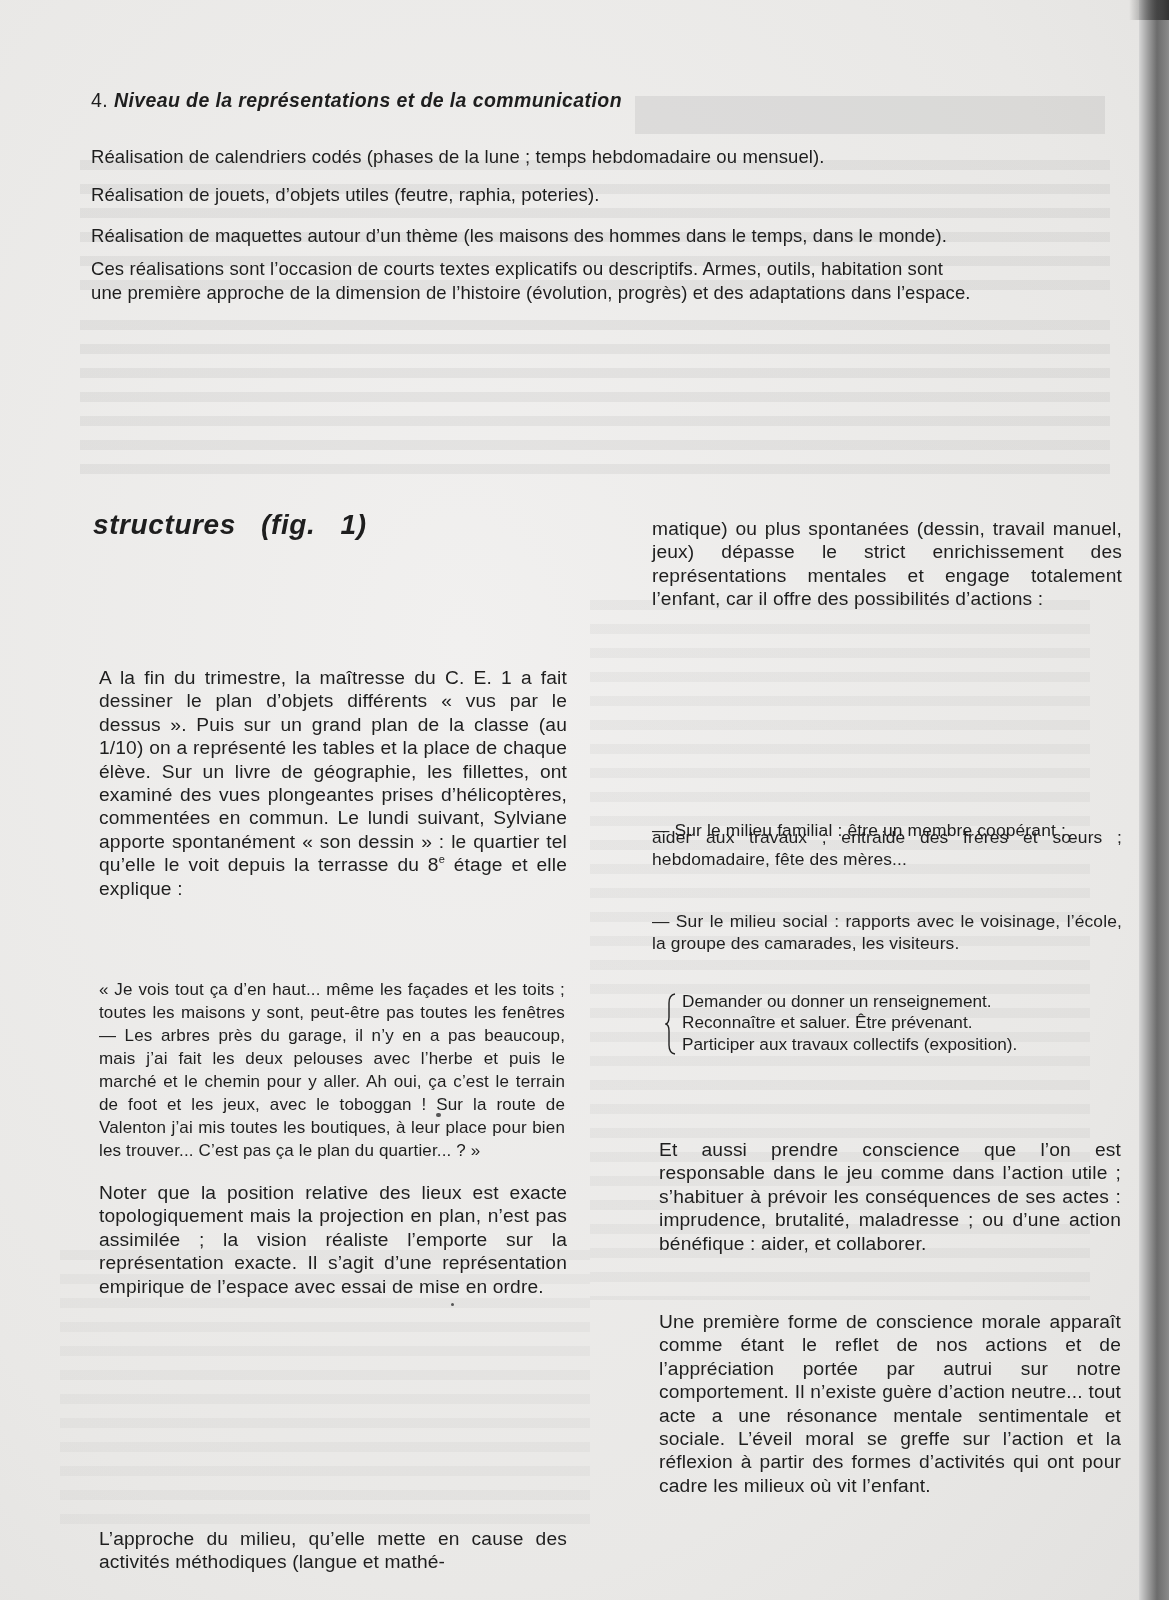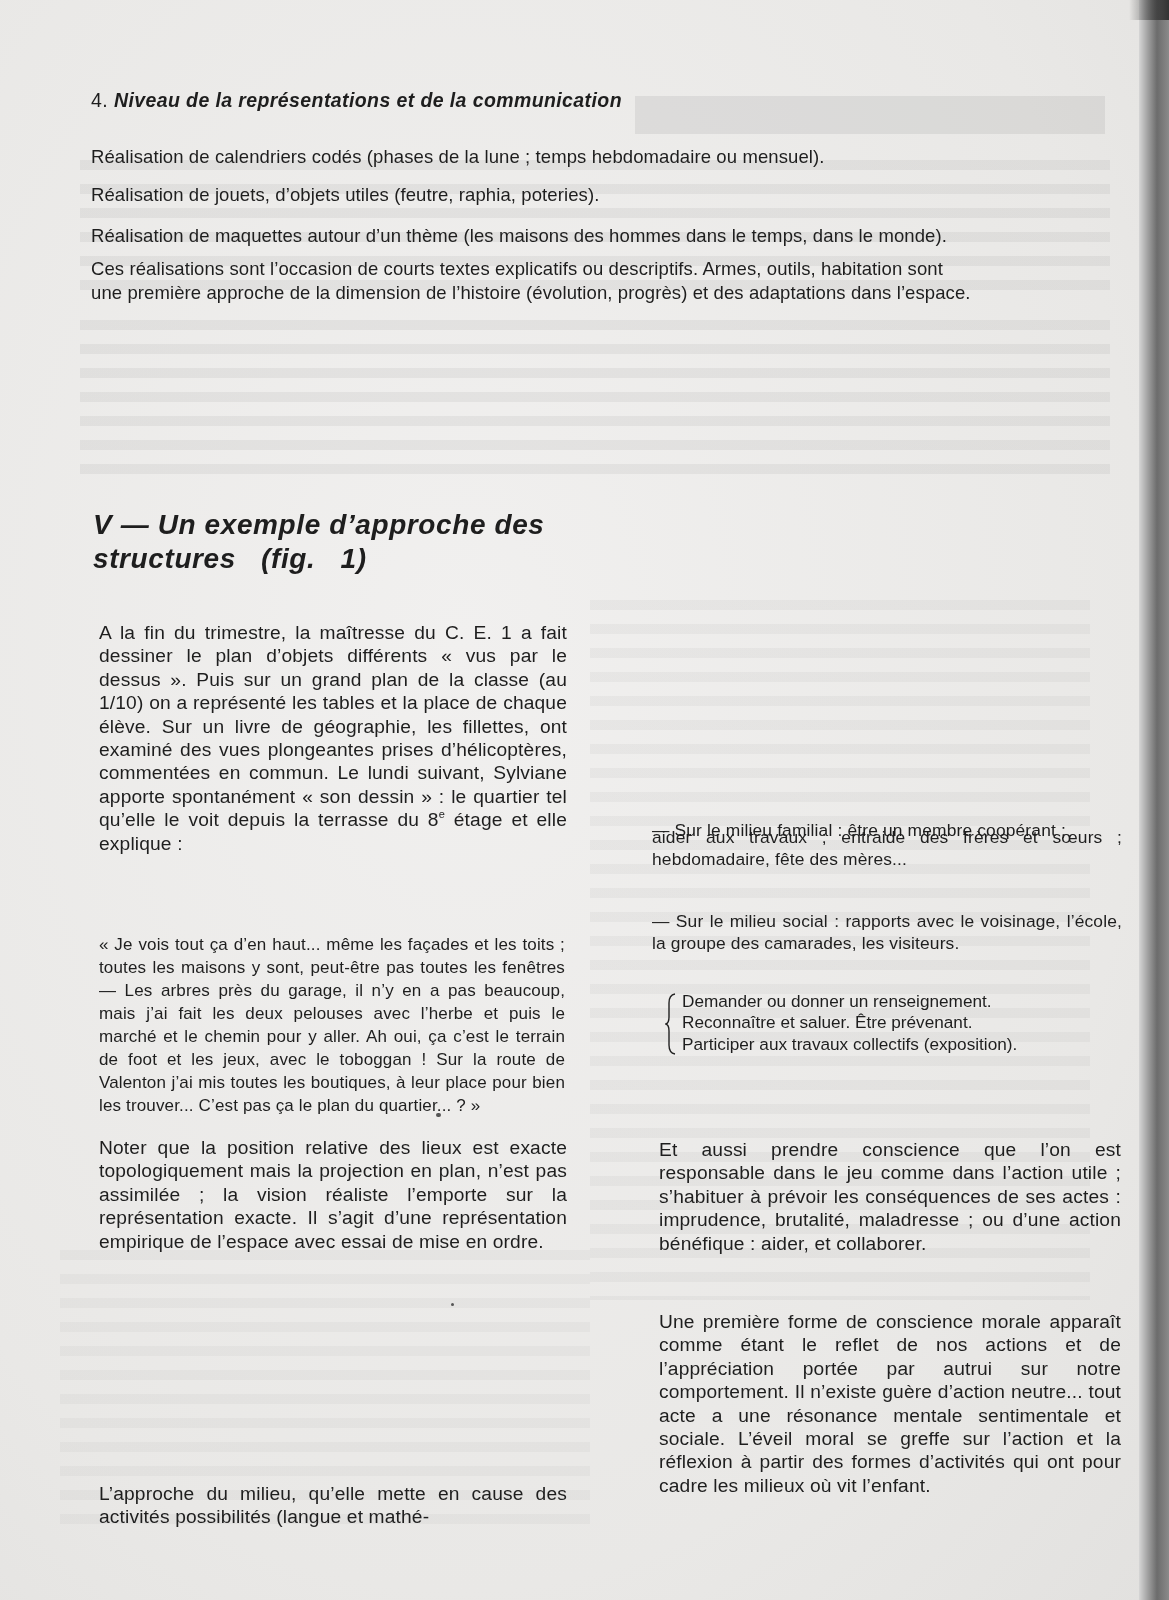--- a/index.html
+++ b/index.html
@@ -79,21 +79,21 @@
       letter-spacing: 0.6px;
       width: 480px;
     }
 
     .col {
       font-size: 19.2px;
       line-height: 23.4px;
       text-align: justify;
       letter-spacing: 0.15px;
     }
-    .col-left { left: 99px; width: 468px; }
+    .col-left { left: 99px; width: 468px; margin-top: 45px; }
     .col-right { left: 652px; width: 470px; }
     .col p { margin: 0; }
 
     .quote {
       font-size: 17px;
       line-height: 23px;
     }
     .item {
       font-size: 17.4px;
       line-height: 21.6px;
@@ -142,39 +142,39 @@
     <span class="txt">Niveau de la représentations et de la communication</span>
   </div>
 
   <div class="abs top-para" style="top:145px;">Réalisation de calendriers codés (phases de la lune ; temps hebdomadaire ou mensuel).</div>
   <div class="abs top-para" style="top:183px;text-align:right;">Réalisation de jouets, d’objets utiles (feutre, raphia, poteries).</div>
   <div class="abs top-para" style="top:224px;">Réalisation de maquettes autour d’un thème (les maisons des hommes dans le temps, dans le monde).</div>
   <div class="abs top-para" style="top:257px;">Ces réalisations sont l’occasion de courts textes explicatifs ou descriptifs. Armes, outils, habitation sont</div>
   <div class="abs top-para" style="top:281px;">une première approche de la dimension de l’histoire (évolution, progrès) et des adaptations dans l’espace.</div>
 
   <div class="abs h2" style="top:508px;">
-    <div>V — Un exemple d’approche des</div>
     <div style="white-space:pre;">structures   (fig.   1)</div>
   </div>
 
   <div class="abs col col-left" style="top:621px;">
     <p><span>A la fin du trimestre, la maîtresse du C. E. 1 a fait dessiner le plan d’objets différents « vus par le dessus ». Puis sur un grand plan de la classe (au 1/10) on a représenté les tables et la place de chaque élève. Sur un livre de géographie, les fillettes, ont examiné des vues plongeantes prises d’hélicoptères, commentées en commun. Le lundi suivant, Sylviane apporte spontanément « son dessin » : le quartier tel qu’elle le voit depuis la terrasse du 8</span><sup>e</sup><span> étage et elle explique :</span></p>
   </div>
 
   <div class="abs col col-left quote" style="top:933px;width:466px;">« Je vois tout ça d’en haut... même les façades et les toits ; toutes les maisons y sont, peut-être pas toutes les fenêtres — Les arbres près du garage, il n’y en a pas beaucoup, mais j’ai fait les deux pelouses avec l’herbe et puis le marché et le chemin pour y aller. Ah oui, ça c’est le terrain de foot et les jeux, avec le toboggan ! Sur la route de Valenton j’ai mis toutes les boutiques, à leur place pour bien les trouver... C’est pas ça le plan du quartier... ? »</div>
 
   <div class="dot" style="left:436px;top:1113px;"></div>
 
   <div class="abs col col-left" style="top:1136px;">Noter que la position relative des lieux est exacte topologiquement mais la projection en plan, n’est pas assimilée ; la vision réaliste l’emporte sur la représentation exacte. Il s’agit d’une représentation empirique de l’espace avec essai de mise en ordre.</div>
 
   <div class="dot" style="left:451px;top:1303px;width:3px;height:3px;"></div>
 
 
-  <div class="abs col col-left" style="top:1482px;">L’approche du milieu, qu’elle mette en cause des activités possibilités (langue et mathé-</div>
-
+  <div class="abs col col-left" style="top:1482px;">L’approche du milieu, qu’elle mette en cause des activités méthodiques (langue et mathé-</div>
+
+  <div class="abs col col-right" style="top:517px;">matique) ou plus spontanées (dessin, travail manuel, jeux) dépasse le strict enrichissement des représentations mentales et engage totalement l’enfant, car il offre des possibilités d’actions :</div>
 
 
   <div class="abs col col-right item" style="top:820px;">— Sur le milieu familial : être un membre coopérant ;</div>
 
   <div class="abs col col-right item" style="top:827px;">aider aux travaux ; entraide des frères et sœurs ; hebdomadaire, fête des mères...</div>
 
   <div class="abs col col-right item" style="top:911px;">— Sur le milieu social : rapports avec le voisinage, l’école, la groupe des camarades, les visiteurs.</div>
 
   <div class="abs brace-list">
     <div class="brace">

